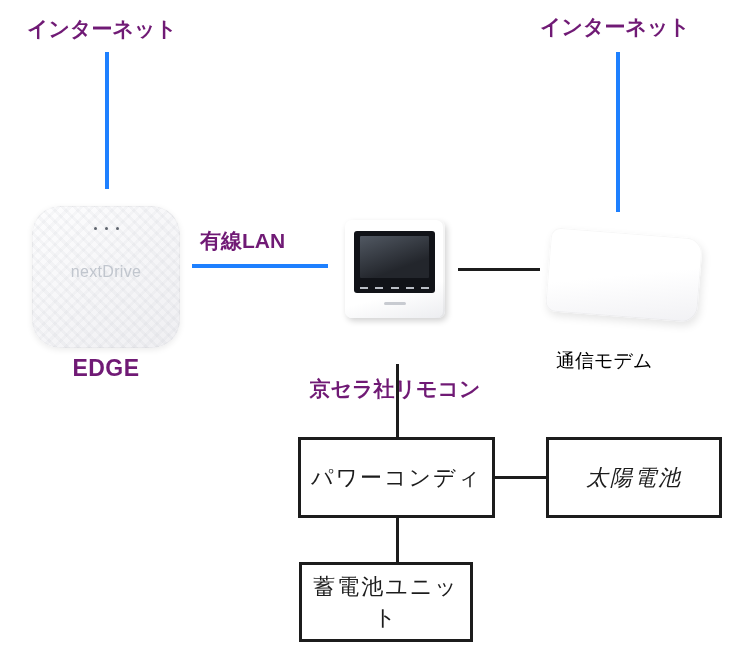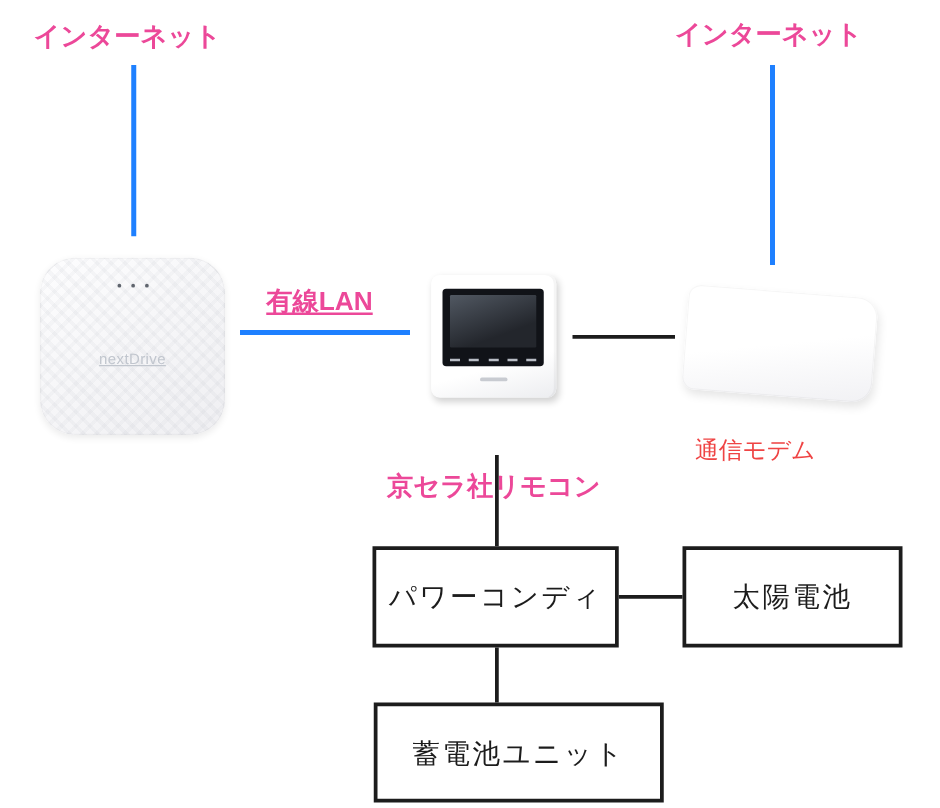--- a/index.html
+++ b/index.html
@@ -11,35 +11,35 @@
     font-family: "Liberation Sans", "DejaVu Sans", sans-serif;
     color: #1c1c1c;
     overflow: hidden;
   }
   .abs { position: absolute; }
 
   
   .lbl {
     font-size: 21px;
     font-weight: 600;
-    color: #ec4899;
+    color: #701a75;
     white-space: nowrap;
   }
   .lbl-internet-left  { left: 27px;  top: 15px; }
   .lbl-internet-right { left: 540px; top: 13px; }
-  .lbl-wired-lan      { left: 213px; top: 227px; text-decoration: underline; }
+  .lbl-wired-lan      { left: 200px; top: 227px; }
   .lbl-remote { left: 290px; top: 334px; width: 210px; text-align: center; margin-top: 41px; }
   .lbl-edge {
     left: 32px; top: 355px; width: 148px; text-align: center;
     font-size: 23px; font-weight: 600; letter-spacing: 0.5px;
   }
   .lbl-modem {
     left: 556px; top: 348px;
     font-size: 19px; line-height: 26px; font-weight: 500;
-    color: #ef4444; white-space: nowrap;
+    color: #000000; white-space: nowrap;
   }
 
   
   .line { background: #1c1c1c; }
   .line-blue { background: #1e80ff; }
   .v-blue-left   { left: 105px; top: 52px;  width: 4px;   height: 137px; }
   .v-blue-right  { left: 616px; top: 52px;  width: 4px;   height: 160px; }
   .h-blue-lan    { left: 192px; top: 264px; width: 136px; height: 4px; }
   .h-remote-modem{ left: 458px; top: 268px; width: 82px;  height: 3px; }
   .v-remote-pcs  { left: 396px; top: 364px; width: 3px;   height: 74px; }
@@ -56,44 +56,44 @@
     align-items: center;
     justify-content: center;
     text-align: center;
     font-size: 22px;
     font-weight: 400;
     letter-spacing: 2px;
     line-height: 31px;
     color: #1c1c1c;
   }
   .box-pcs     { left: 298px; top: 437px; width: 197px; height: 81px; }
-  .box-pv      { left: 546px; top: 437px; width: 176px; height: 81px; }
-  .box-battery { left: 299px; top: 562px; width: 232px; height: 80px; }
+  .box-pv      { left: 546px; top: 437px; width: 176px; height: 81px; font-style: italic; }
+  .box-battery { left: 299px; top: 562px; width: 174px; height: 80px; }
 
   
   .edge-device {
     left: 32px; top: 206px; width: 148px; height: 142px;
     border-radius: 28px;
     background:
       repeating-linear-gradient(45deg,  rgba(150,156,168,0.07) 0 3px, rgba(0,0,0,0) 3px 8px),
       repeating-linear-gradient(-45deg, rgba(150,156,168,0.06) 0 3px, rgba(0,0,0,0) 3px 8px),
       linear-gradient(145deg, #fdfdfe 0%, #efeff2 100%);
     box-shadow: 0 2px 6px rgba(0,0,0,0.08), inset 0 0 0 1px rgba(0,0,0,0.03);
   }
   .edge-dots {
     position: absolute; top: 21px; left: 0; width: 100%;
     display: flex; justify-content: center; gap: 8px;
   }
   .edge-dots span {
     width: 3px; height: 3px; border-radius: 50%; background: #5f646d; display: block;
   }
   .edge-logo {
-    position: absolute; top: 74px; left: 0; width: 100%;
-    text-align: center; font-size: 12px; font-weight: 400;
-    color: #c1c6ce; letter-spacing: 0.3px; text-decoration: underline;
+    position: absolute; top: 57px; left: 0; width: 100%;
+    text-align: center; font-size: 16px; font-weight: 400;
+    color: #c1c6ce; letter-spacing: 0.3px;
   }
 
   
   .remote-device {
     left: 345px; top: 220px; width: 100px; height: 98px;
     background: linear-gradient(165deg, #ffffff 70%, #ecedf0 100%);
     border-radius: 7px;
     box-shadow: 2px 3px 6px rgba(0,0,0,0.18), inset -2px 0 0 rgba(0,0,0,0.04);
   }
   .remote-screen {
@@ -136,20 +136,21 @@
   <div class="abs line-blue v-blue-right"></div>
 
   <div class="abs edge-device">
     <div class="edge-dots">
       <span></span>
         <span></span>
         <span></span>
     </div>
     <div class="edge-logo">nextDrive</div>
   </div>
+  <div class="abs lbl lbl-edge">EDGE</div>
 
   <div class="abs lbl lbl-wired-lan">有線LAN</div>
   <div class="abs line-blue h-blue-lan"></div>
 
   <div class="abs remote-device">
     <div class="remote-screen">
       <div class="remote-display"></div>
       <div class="remote-buttons">
         <span></span>
           <span></span>

